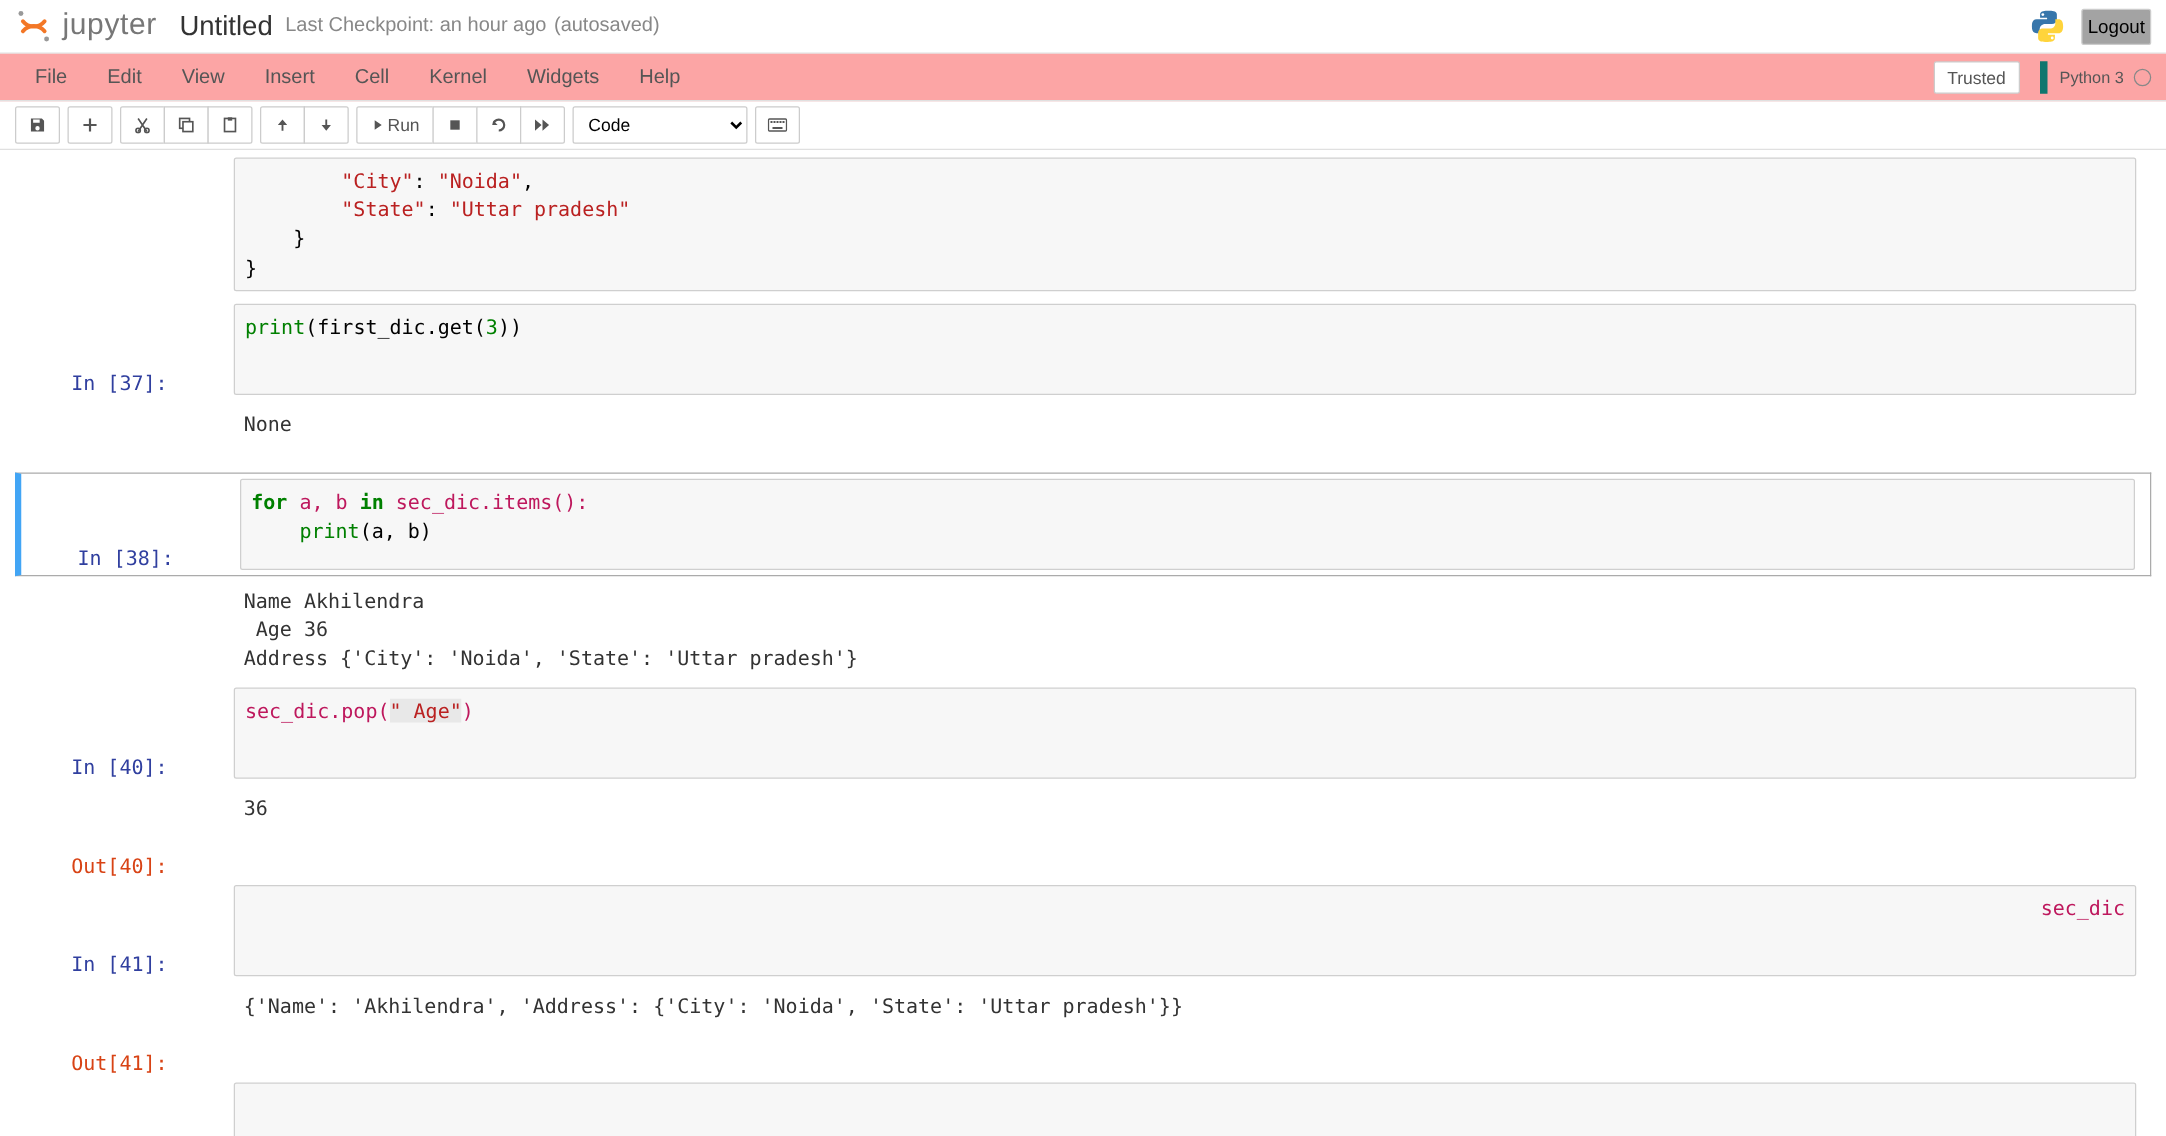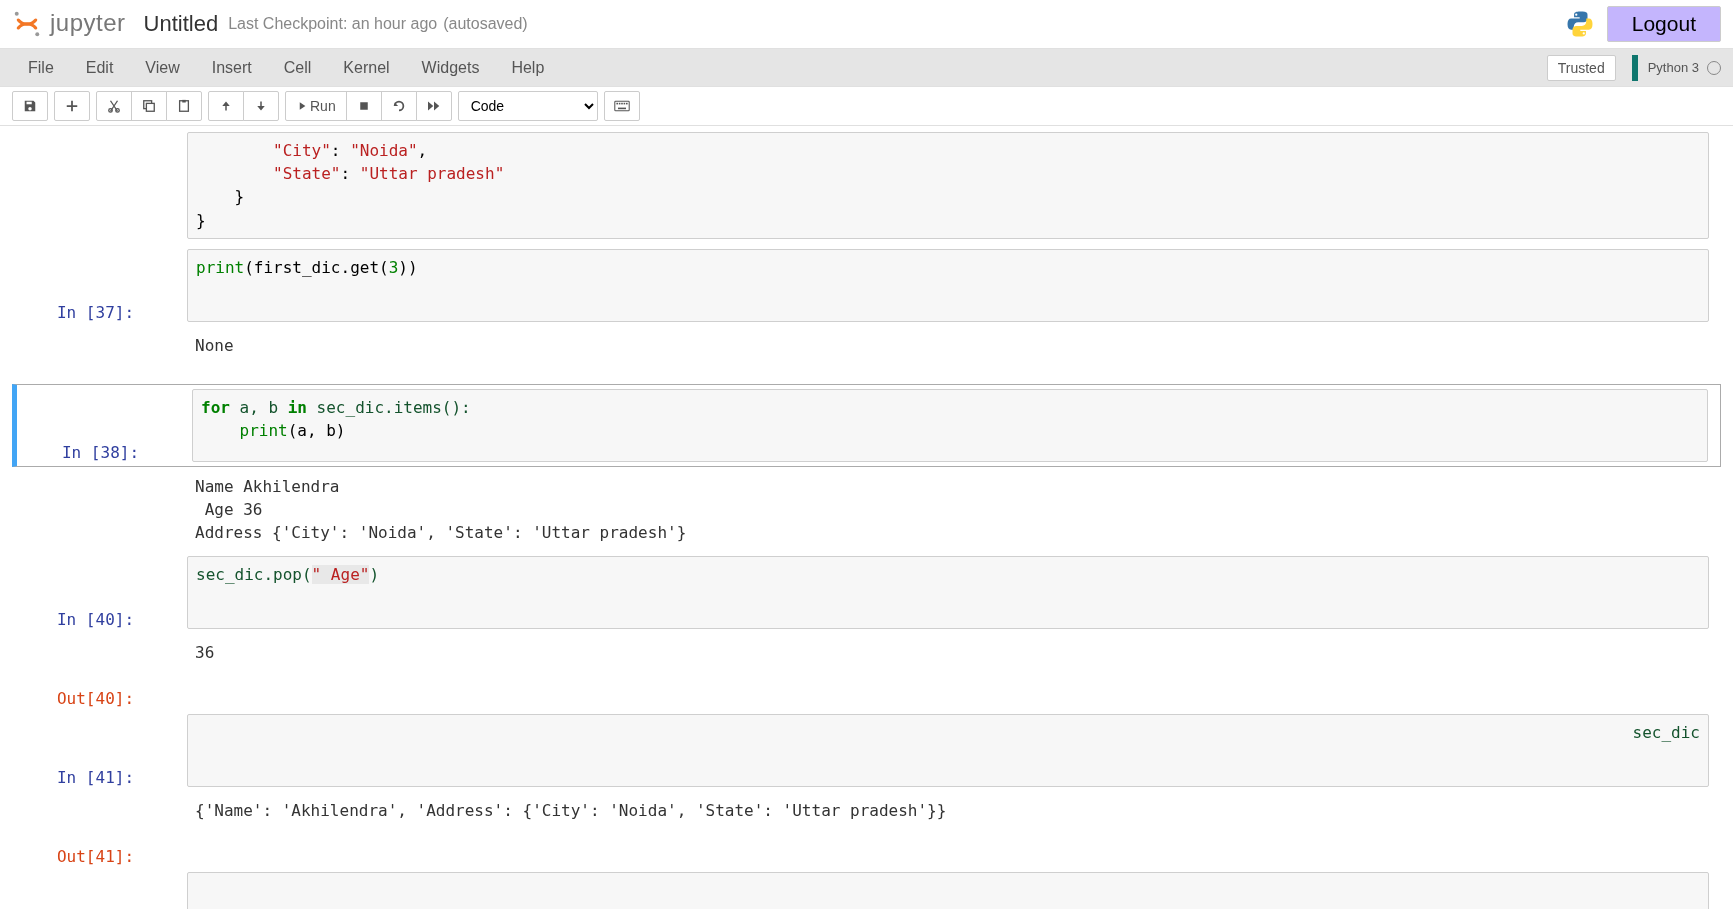--- a/index.html
+++ b/index.html
@@ -8,24 +8,24 @@
 
 .header { border-bottom: 1px solid #e0e0e0; padding: 6px 12px; display: flex; align-items: center; }
 .jupyter-logo { display: flex; gap: 8px; margin-right: 18px; }
 .logo-icon { width: 30px; height: 30px; }
 .logo-text { font-size: 24px; color: #777; letter-spacing: 0.5px; }
 .notebook-title { font-size: 22px; color: #333; margin-right: 4px; }
 .checkpoint { color: #888; font-size: 16px; margin-left: 6px; }
 .autosave { color: #888; font-size: 16px; margin-left: 6px; }
 .header-right { margin-left: auto; display: flex; align-items: center; gap: 12px; }
 .python-logo { width: 30px; height: 30px; }
-.logout-btn { border: 1px solid #ccc; padding: 5px 24px; background: #c4b5fd; font-size: 21px; cursor: pointer; border-radius: 2px; }
-
-
-.menubar { border-bottom: 1px solid #e0e0e0; padding: 0 12px; display: flex; align-items: center; background: #e5e5e5; height: 38px; }
+.logout-btn { border: 1px solid #ccc; padding: 5px 4px; background: #a3a3a3; font-size: 15px; cursor: pointer; border-radius: 2px; }
+
+
+.menubar { border-bottom: 1px solid #e0e0e0; padding: 0 12px; display: flex; align-items: center; background: #fca5a5; height: 38px; }
 .menu-item { padding: 8px 16px; color: #555; font-size: 16px; cursor: pointer; }
 .menubar-right { margin-left: auto; display: flex; gap: 16px; }
 .trusted { border: 1px solid #ccc; padding: 4px 10px; color: #555; font-size: 14px; background: #fff; border-radius: 2px; }
 .kernel-name { color: #555; font-size: 13px; padding-left: 10px; border-left: 6px solid #0f766e; display: flex; align-items: center; gap: 8px; }
 .kernel-idle { width: 14px; height: 14px; border: 1px solid #888; border-radius: 50%; }
 
 
 .toolbar { border-bottom: 1px solid #e0e0e0; padding: 4px 12px; display: flex; align-items: flex-end; gap: 3px; }
 .tb-btn { border: 1px solid #ccc; background: #fff; width: 36px; height: 30px; display: inline-flex; align-items: center; justify-content: center; cursor: pointer; border-radius: 2px; font-size: 14px; color: #555; }
 .tb-btn-run { width: auto; padding: 0 10px; gap: 4px; }
@@ -45,21 +45,21 @@
 .input-area { flex: 1; border: 1px solid #cfcfcf; border-radius: 2px; background: #f7f7f7; padding: 6px 8px; font-family: Menlo, Monaco, Consolas, monospace; font-size: 16px; line-height: 1.45; white-space: pre; overflow-x: auto; }
 .output-area { flex: 1; padding: 6px 8px; font-family: Menlo, Monaco, Consolas, monospace; font-size: 16px; line-height: 1.45; white-space: pre; }
 .output-row { display: flex; margin: 2px 0; }
 .output-row .prompt { padding-top: 6px; }
 
 
 .kw { color: #008000; font-weight: bold; }
 .builtin { color: #008000; }
 .str { color: #BA2121; }
 .num { color: #008000; }
-.nm { color: #14532d; }
+.nm { color: #be185d; }
 .pun { color: #000; }
 .hl { background: #e8e8e8; }
 .mr12 { margin-right: 12px; }
 .ml3 { margin-left: 3px; }
 </style>
 </head>
 <body>
 
 <div class="header">
   <div class="jupyter-logo">

